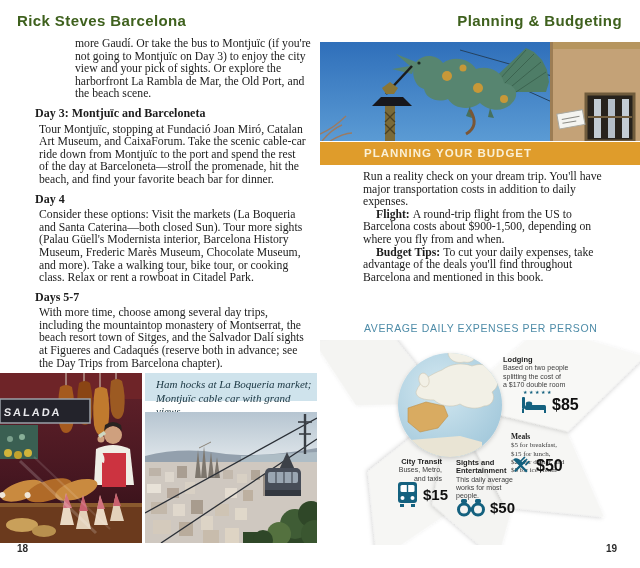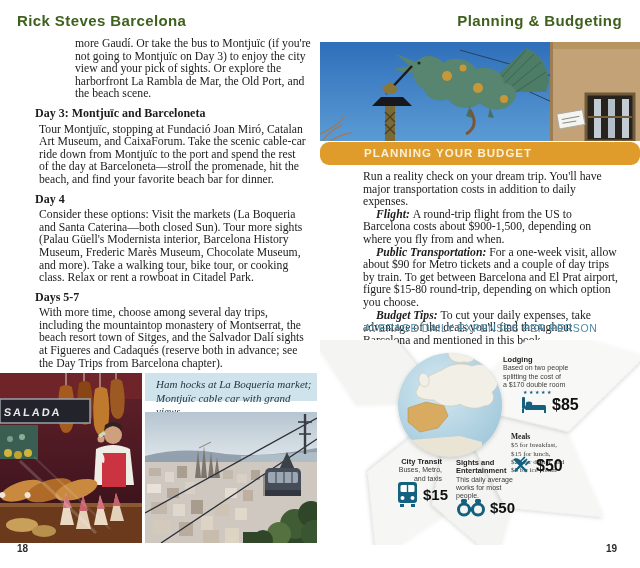--- a/index.html
+++ b/index.html
@@ -27,25 +27,25 @@
   #market-photo{position:absolute;left:0;top:0;}
   #photo-caption{position:absolute;left:145px;top:0;width:172px;height:28px;background:#cfe3ec;
                  box-sizing:border-box;padding:5px 4px 0 11px;font-style:italic;font-size:11px;
                  line-height:13.5px;color:#17333f;}
   #cablecar-photo{position:absolute;left:145px;top:39px;}
 
   
   #dragon-photo{position:absolute;left:320px;top:42px;}
   #budget-banner{position:absolute;left:320px;top:142px;width:320px;height:23px;background:#df9c2b;
                  font-family:"Liberation Sans","DejaVu Sans",sans-serif;font-size:11.5px;font-weight:bold;
-                 letter-spacing:1px;color:#faf0d6;line-height:23px;box-sizing:border-box;padding-left:44px;border-radius:9px;}
+                 letter-spacing:1px;color:#faf0d6;line-height:23px;box-sizing:border-box;padding-left:44px;}
   #right-body{position:absolute;left:363px;top:171px;width:258px;font-size:11.7px;line-height:12.6px;}
   #right-body p{margin:0;}
   #right-body p.ind{text-indent:13px;}
-  .lead{font-weight:bold;font-style:italic;}
+  .lead{font-weight:bold;}
   .lead:not(:empty)::after{content:"\00a0";}
   #expenses-head{position:absolute;left:364px;top:322px;font-family:"Liberation Sans","DejaVu Sans",sans-serif;
                  font-size:10.5px;letter-spacing:.6px;color:#4e8ca8;}
 
   
   #infographic{position:absolute;left:320px;top:340px;width:320px;height:205px;}
   #infographic .abs{position:absolute;font-family:"Liberation Sans","DejaVu Sans",sans-serif;}
   .ig-label{font-size:7.5px;font-weight:bold;line-height:1.1;color:#1d1d1d;}
   .ig-desc{font-size:7px;line-height:1.18;color:#3c3c3c;}
   .ig-amt{font-weight:bold;color:#101010;font-family:"Liberation Sans","DejaVu Sans",sans-serif;text-align:right;}
@@ -301,23 +301,20 @@
   <div id="budget-banner">PLANNING YOUR BUDGET</div>
 
   <div id="right-body">
     <p>
       <span class="lead"></span><span>Run a reality check on your dream trip. You'll have major transportation costs in addition to daily expenses.</span>
     </p>
     <p class="ind">
       <span class="lead">Flight:</span><span>A round-trip flight from the US to Barcelona costs about $900-1,500, depending on where you fly from and when.</span>
     </p>
     <p class="ind">
-      <span class="lead">Public Transportation:</span><span>For a one-week visit, allow about $90 for Metro tickets and a couple of day trips by train. To get between Barcelona and El Prat airport, figure $15-80 round-trip, depending on which option you choose.</span>
-    </p>
-    <p class="ind">
       <span class="lead">Budget Tips:</span><span>To cut your daily expenses, take advantage of the deals you'll find throughout Barcelona and mentioned in this book.</span>
     </p>
   </div>
 
   <div id="expenses-head">AVERAGE DAILY EXPENSES PER PERSON</div>
 
   <div id="infographic">
     <svg width="320" height="205" viewBox="0 0 320 205" style="position:absolute;left:0;top:0;">
       <defs>
         <filter id="ps" x="-30%" y="-30%" width="160%" height="160%">

